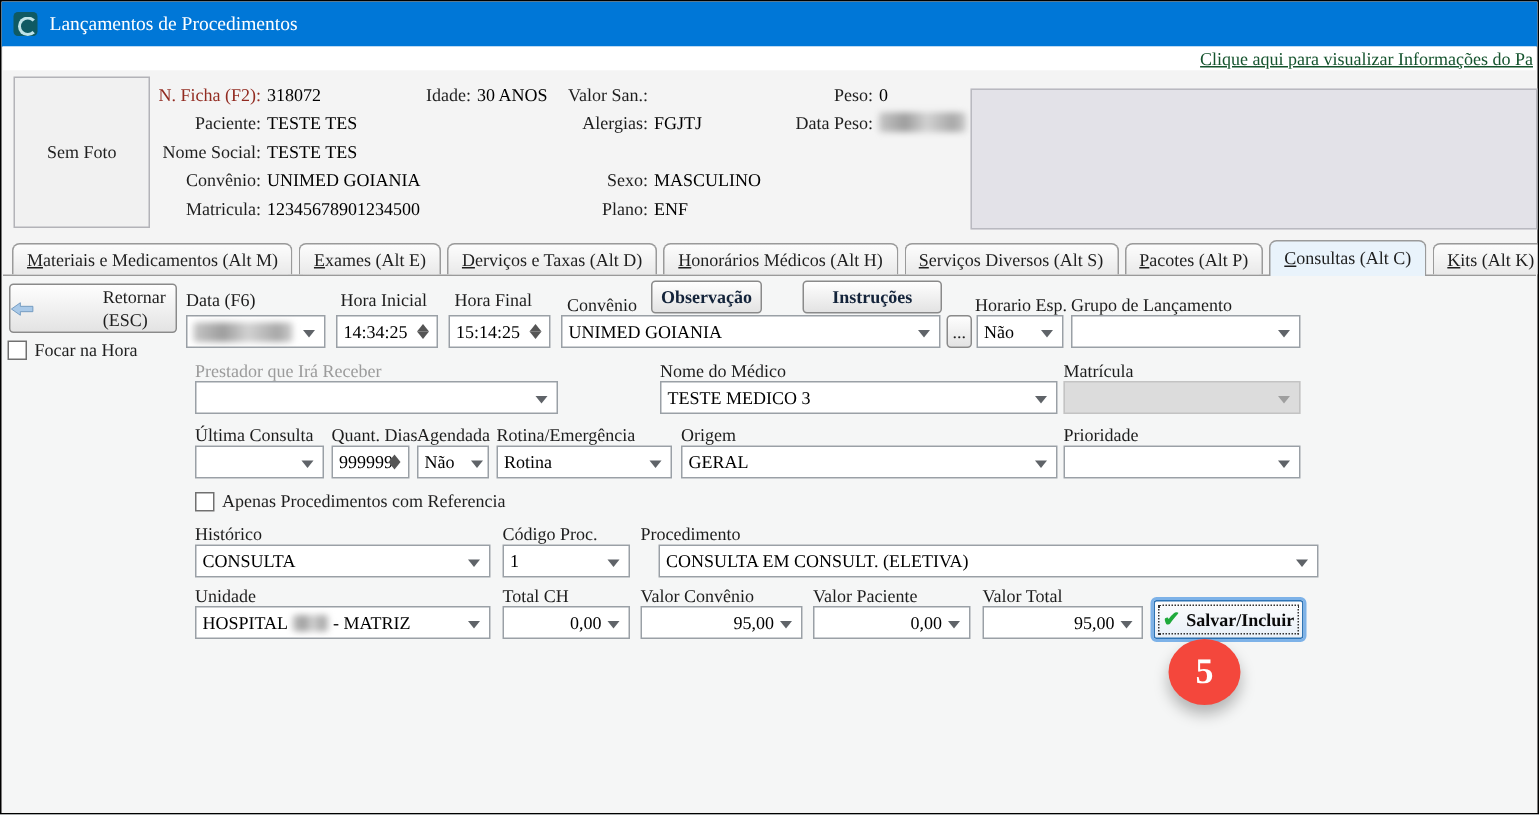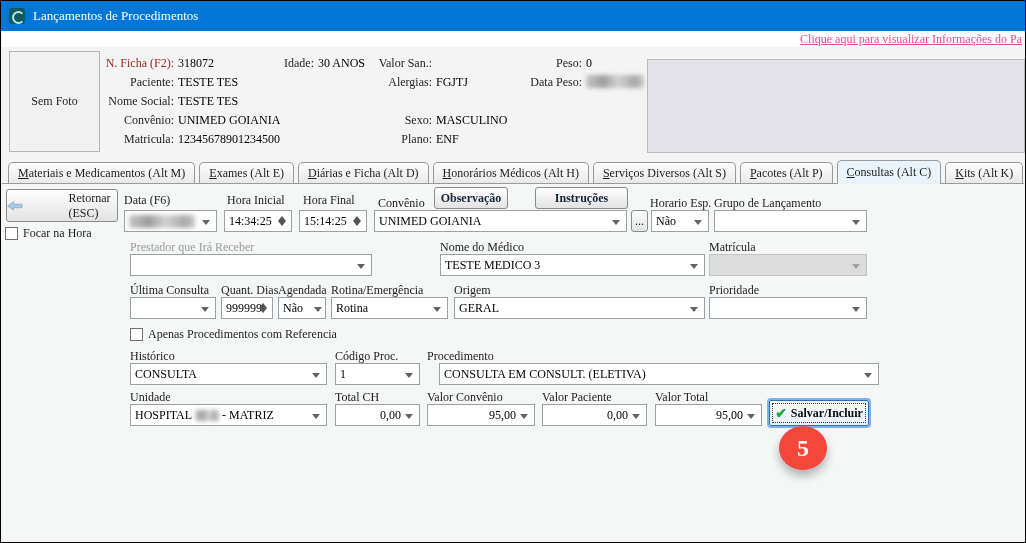--- a/index.html
+++ b/index.html
@@ -12,21 +12,21 @@
   .titlebar {
     position:absolute; left:0; top:0; right:0; height:30px; background:#0077d7;
     display:flex; align-items:center; padding-left:8px; color:#fff;
   }
   .app-icon { width:16px; height:16px; border-radius:3px; background:#0f5a63;
     margin-right:8px; position:relative; }
   .app-icon::after { content:""; position:absolute; left:3px; top:3px; width:9px; height:9px;
     border:2px solid #bfe3e8; border-right-color:transparent; border-radius:50%; }
   .title-text { font-size:13px; }
   .linkstrip { position:absolute; left:1px; top:30px; right:1px; height:16px; background:#ffffff; }
-  .top-link { position:absolute; right:2px; top:1px; color:#ec4899; text-decoration:underline;
+  .top-link { position:absolute; right:2px; top:1px; color:#14532d; text-decoration:underline;
     white-space:nowrap; font-size:12px; cursor:pointer; }
   .patient-panel { position:absolute; left:1px; top:46px; right:1px; height:112px; background:#f4f4f4; }
   .photo-box { position:absolute; left:7px; top:4px; width:91px; height:101px;
     border:1px solid #b3b3b8; background:#f1f1f1; display:flex; align-items:center; justify-content:center; }
   .plabel { position:absolute; text-align:right; color:#1e1e1e; }
   .pvalue { position:absolute; color:#000; }
   .maroon { color:#922b21; }
   .memo-box { position:absolute; left:645px; top:12px; width:378px; height:94px;
     background:#e3e2e8; border:1px solid #b9b9c0; }
   .redact { background:linear-gradient(90deg,#c6c6c6,#9d9d9d 30%,#d2d2d2 55%,#a7a7a7 85%,#cccccc);
@@ -128,21 +128,21 @@
       <div class="tab">
         <span class="ul">M</span>
         <span>ateriais e Medicamentos (Alt M)</span>
       </div>
       <div class="tab">
         <span class="ul">E</span>
         <span>xames (Alt E)</span>
       </div>
       <div class="tab">
         <span class="ul">D</span>
-        <span>iárias e Ficha (Alt D)</span>
+        <span>erviços e Taxas (Alt D)</span>
       </div>
       <div class="tab">
         <span class="ul">H</span>
         <span>onorários Médicos (Alt H)</span>
       </div>
       <div class="tab">
         <span class="ul">S</span>
         <span>erviços Diversos (Alt S)</span>
       </div>
       <div class="tab">

